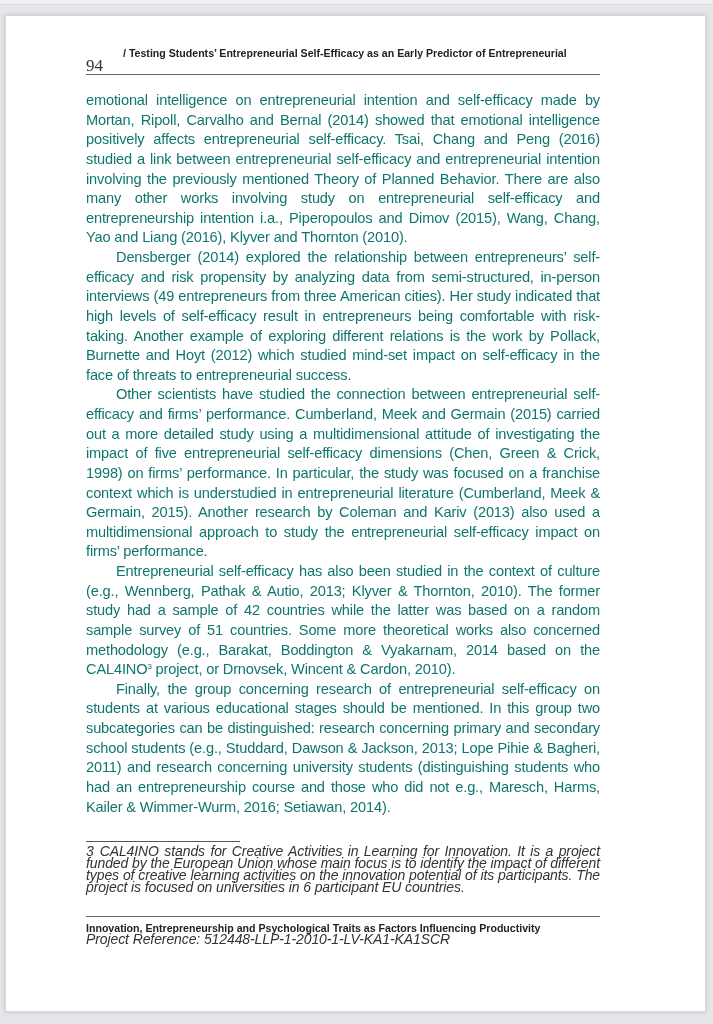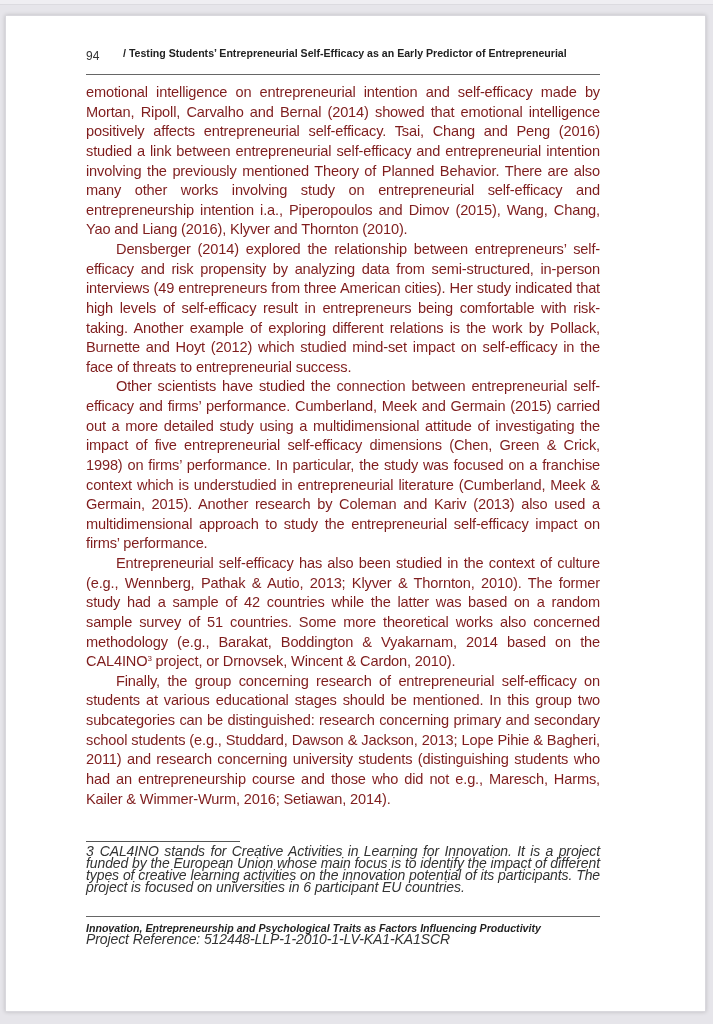--- a/index.html
+++ b/index.html
@@ -18,34 +18,34 @@
     background: #ffffff;
     box-shadow: 0 0 4px rgba(0,0,0,0.18);
     border: 1px solid #d9d8dd;
     box-sizing: border-box;
   }
   .running-head {
     position: absolute; left: 86px; top: 48px; width: 514px;
     font-size: 10.6px; font-weight: bold; color: #222; line-height: 11.5px;
   }
   .running-head .pgnum {
-    position: absolute; left: 0; top: 3px; font-weight: normal; font-size: 12px; color:#333;
+    position: absolute; left: 0; top: 12px; font-weight: normal; font-size: 17px; color:#333;font-family:Liberation Serif, serif;
   }
   .running-head .title {
     position: absolute; left: 37px; top: 0; width: 480px;
   }
   .running-head .title .l2 { display:block; padding-left: 10px; }
   .head-rule {
     position: absolute; left: 86px; top: 74px; width: 514px; height: 0;
     border-top: 1.2px solid #666;
   }
   .body-text {
-    position: absolute; left: 86px; top: 83px; width: 514px;
+    position: absolute; left: 86px; top: 91px; width: 514px;
     font-family: "Liberation Sans", sans-serif;
-    font-size: 14.6px; line-height: 19.62px; color: #7f1d1d;
+    font-size: 14.6px; line-height: 19.62px; color: #0f766e;
     text-align: justify; letter-spacing: -0.15px;
   }
   .body-text p { margin: 0; text-indent: 0; }
   .body-text p.indent { text-indent: 30px; }
   .body-text sup { font-size: 8px; line-height: 0; vertical-align: 5px; }
   .fn-rule {
     position: absolute; left: 86px; top: 841px; width: 154px; height: 0;
     border-top: 1px solid #555;
   }
   .footnote {
@@ -57,21 +57,21 @@
   .footnote .fn-num { margin-right: 6px; }
   .footnote .ref { display:block; text-align:left;margin-top:40px; }
   .foot-rule {
     position: absolute; left: 86px; top: 916px; width: 514px; height: 0;
     border-top: 1.2px solid #666;
   }
   .book-info {
     position: absolute; left: 86px; top: 922px; width: 514px;
     font-size: 10.6px; font-weight: bold; line-height: 12.2px; color: #222;
   }
-  .book-info span { display:block;font-style:italic; }
+  .book-info span { display:block; }
 </style>
 </head>
 <body>
 
 <div class="top-strip"></div>
 
 <div class="page">
 </div>
 
 <div class="running-head">

